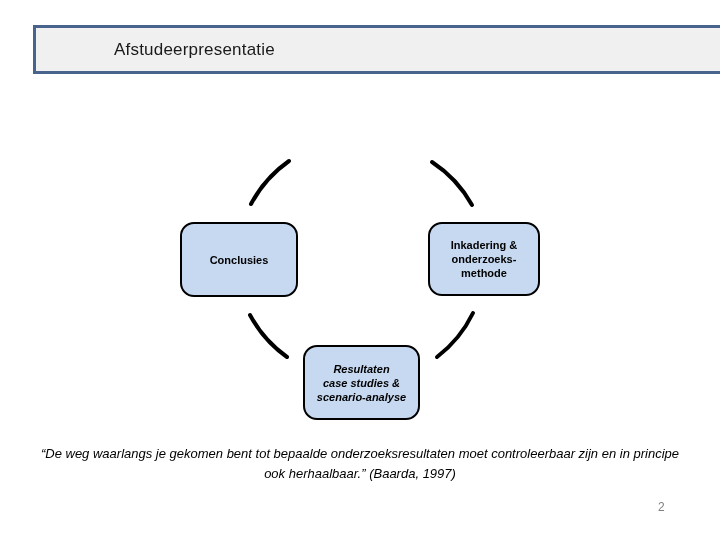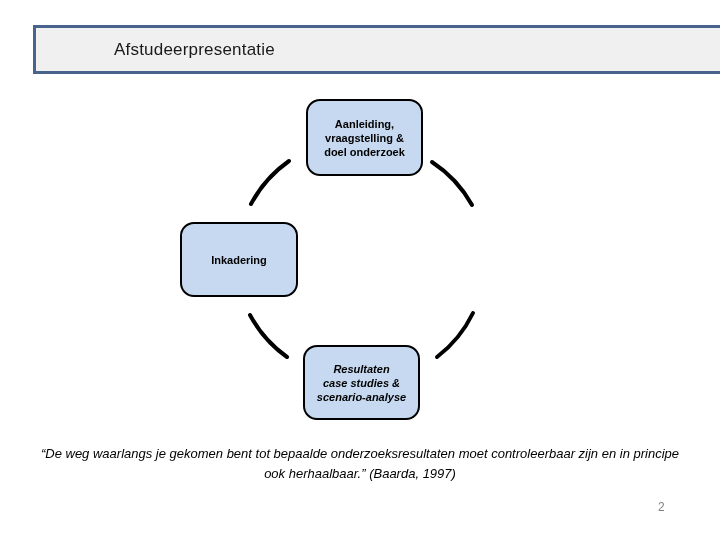--- a/index.html
+++ b/index.html
@@ -86,35 +86,35 @@
     <span>Afstudeerpresentatie</span>
   </div>
 
   <svg class="arcs" viewBox="0 0 720 540" fill="none" stroke="#000000" stroke-width="4" stroke-linecap="round">
     <path d="M 289 161 A 123 123 0 0 0 251 204"></path>
     <path d="M 472 205 A 123 123 0 0 0 432 162"></path>
     <path d="M 437 357 A 123 123 0 0 0 473 313"></path>
     <path d="M 250 315 A 123 123 0 0 0 287 357"></path>
   </svg>
 
-  <div class="node node-top">
-    <span>Aanleiding,
-vraagstelling &amp;
-doel onderzoek</span>
+
+  <div class="node node-right">
+    <span>Inkadering &amp;
+onderzoeks-
+methode</span>
   </div>
-
 
   <div class="node node-bottom">
     <span>Resultaten
 case studies &amp;
 scenario-analyse</span>
   </div>
 
   <div class="node node-left">
-    <span>Inkadering</span>
+    <span>Conclusies</span>
   </div>
 
   <div class="quote">“De weg waarlangs je gekomen bent tot bepaalde onderzoeksresultaten moet controleerbaar zijn en in principe
 ook herhaalbaar.” (Baarda, 1997)</div>
 
   <div class="page-number">2</div>
 
 </div>
 
 </body></html>

